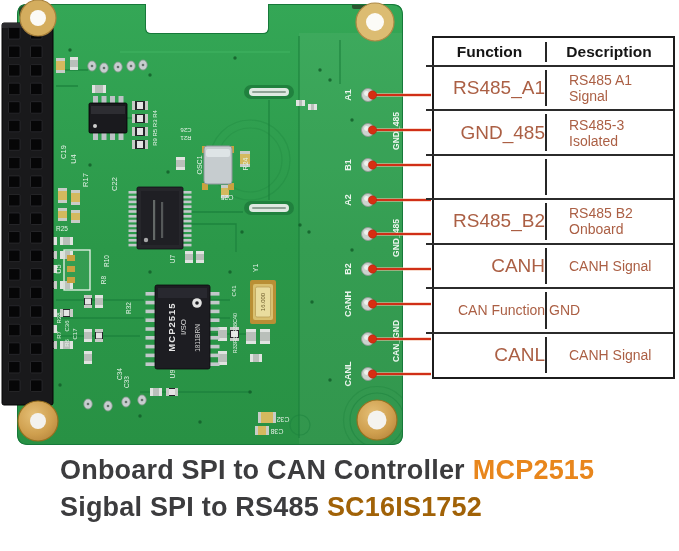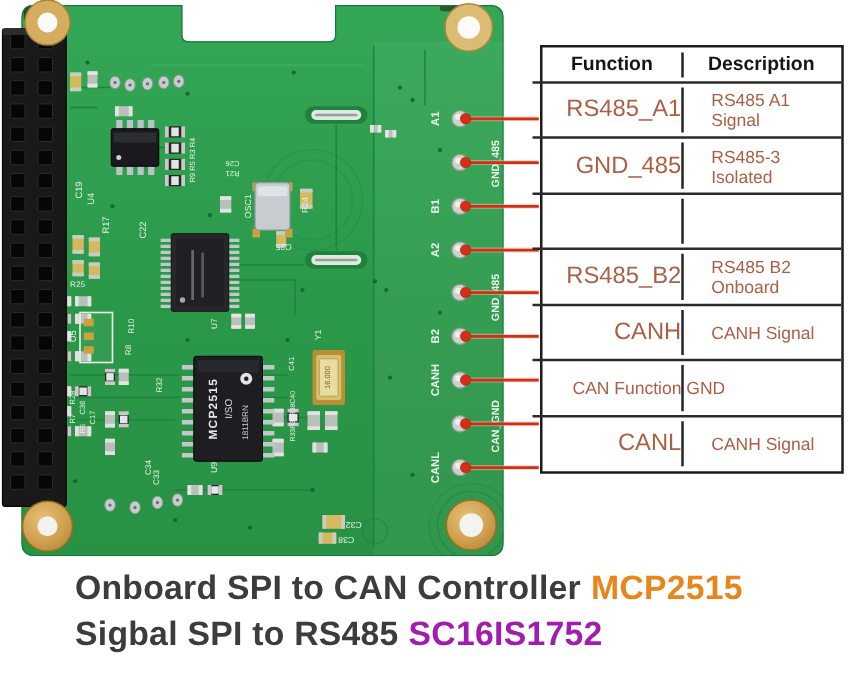--- a/index.html
+++ b/index.html
@@ -567,15 +567,15 @@
     </div>
     <div class="t-row">
       <div class="fn-cell">CANL</div>
       <div class="ds-cell">CANH Signal</div>
     </div>
   </div>
 
   
   <div class="caption">
     <div><span>Onboard SPI to CAN Controller</span><span class="hl" style="color:#e8861c">MCP2515</span></div>
-    <div><span>Sigbal SPI to RS485</span><span class="hl" style="color:#a21caf">SC16IS1752</span></div>
+    <div><span>Sigbal SPI to RS485</span><span class="hl" style="color:#a16207">SC16IS1752</span></div>
   </div>
 </div>
 
 </body></html>

